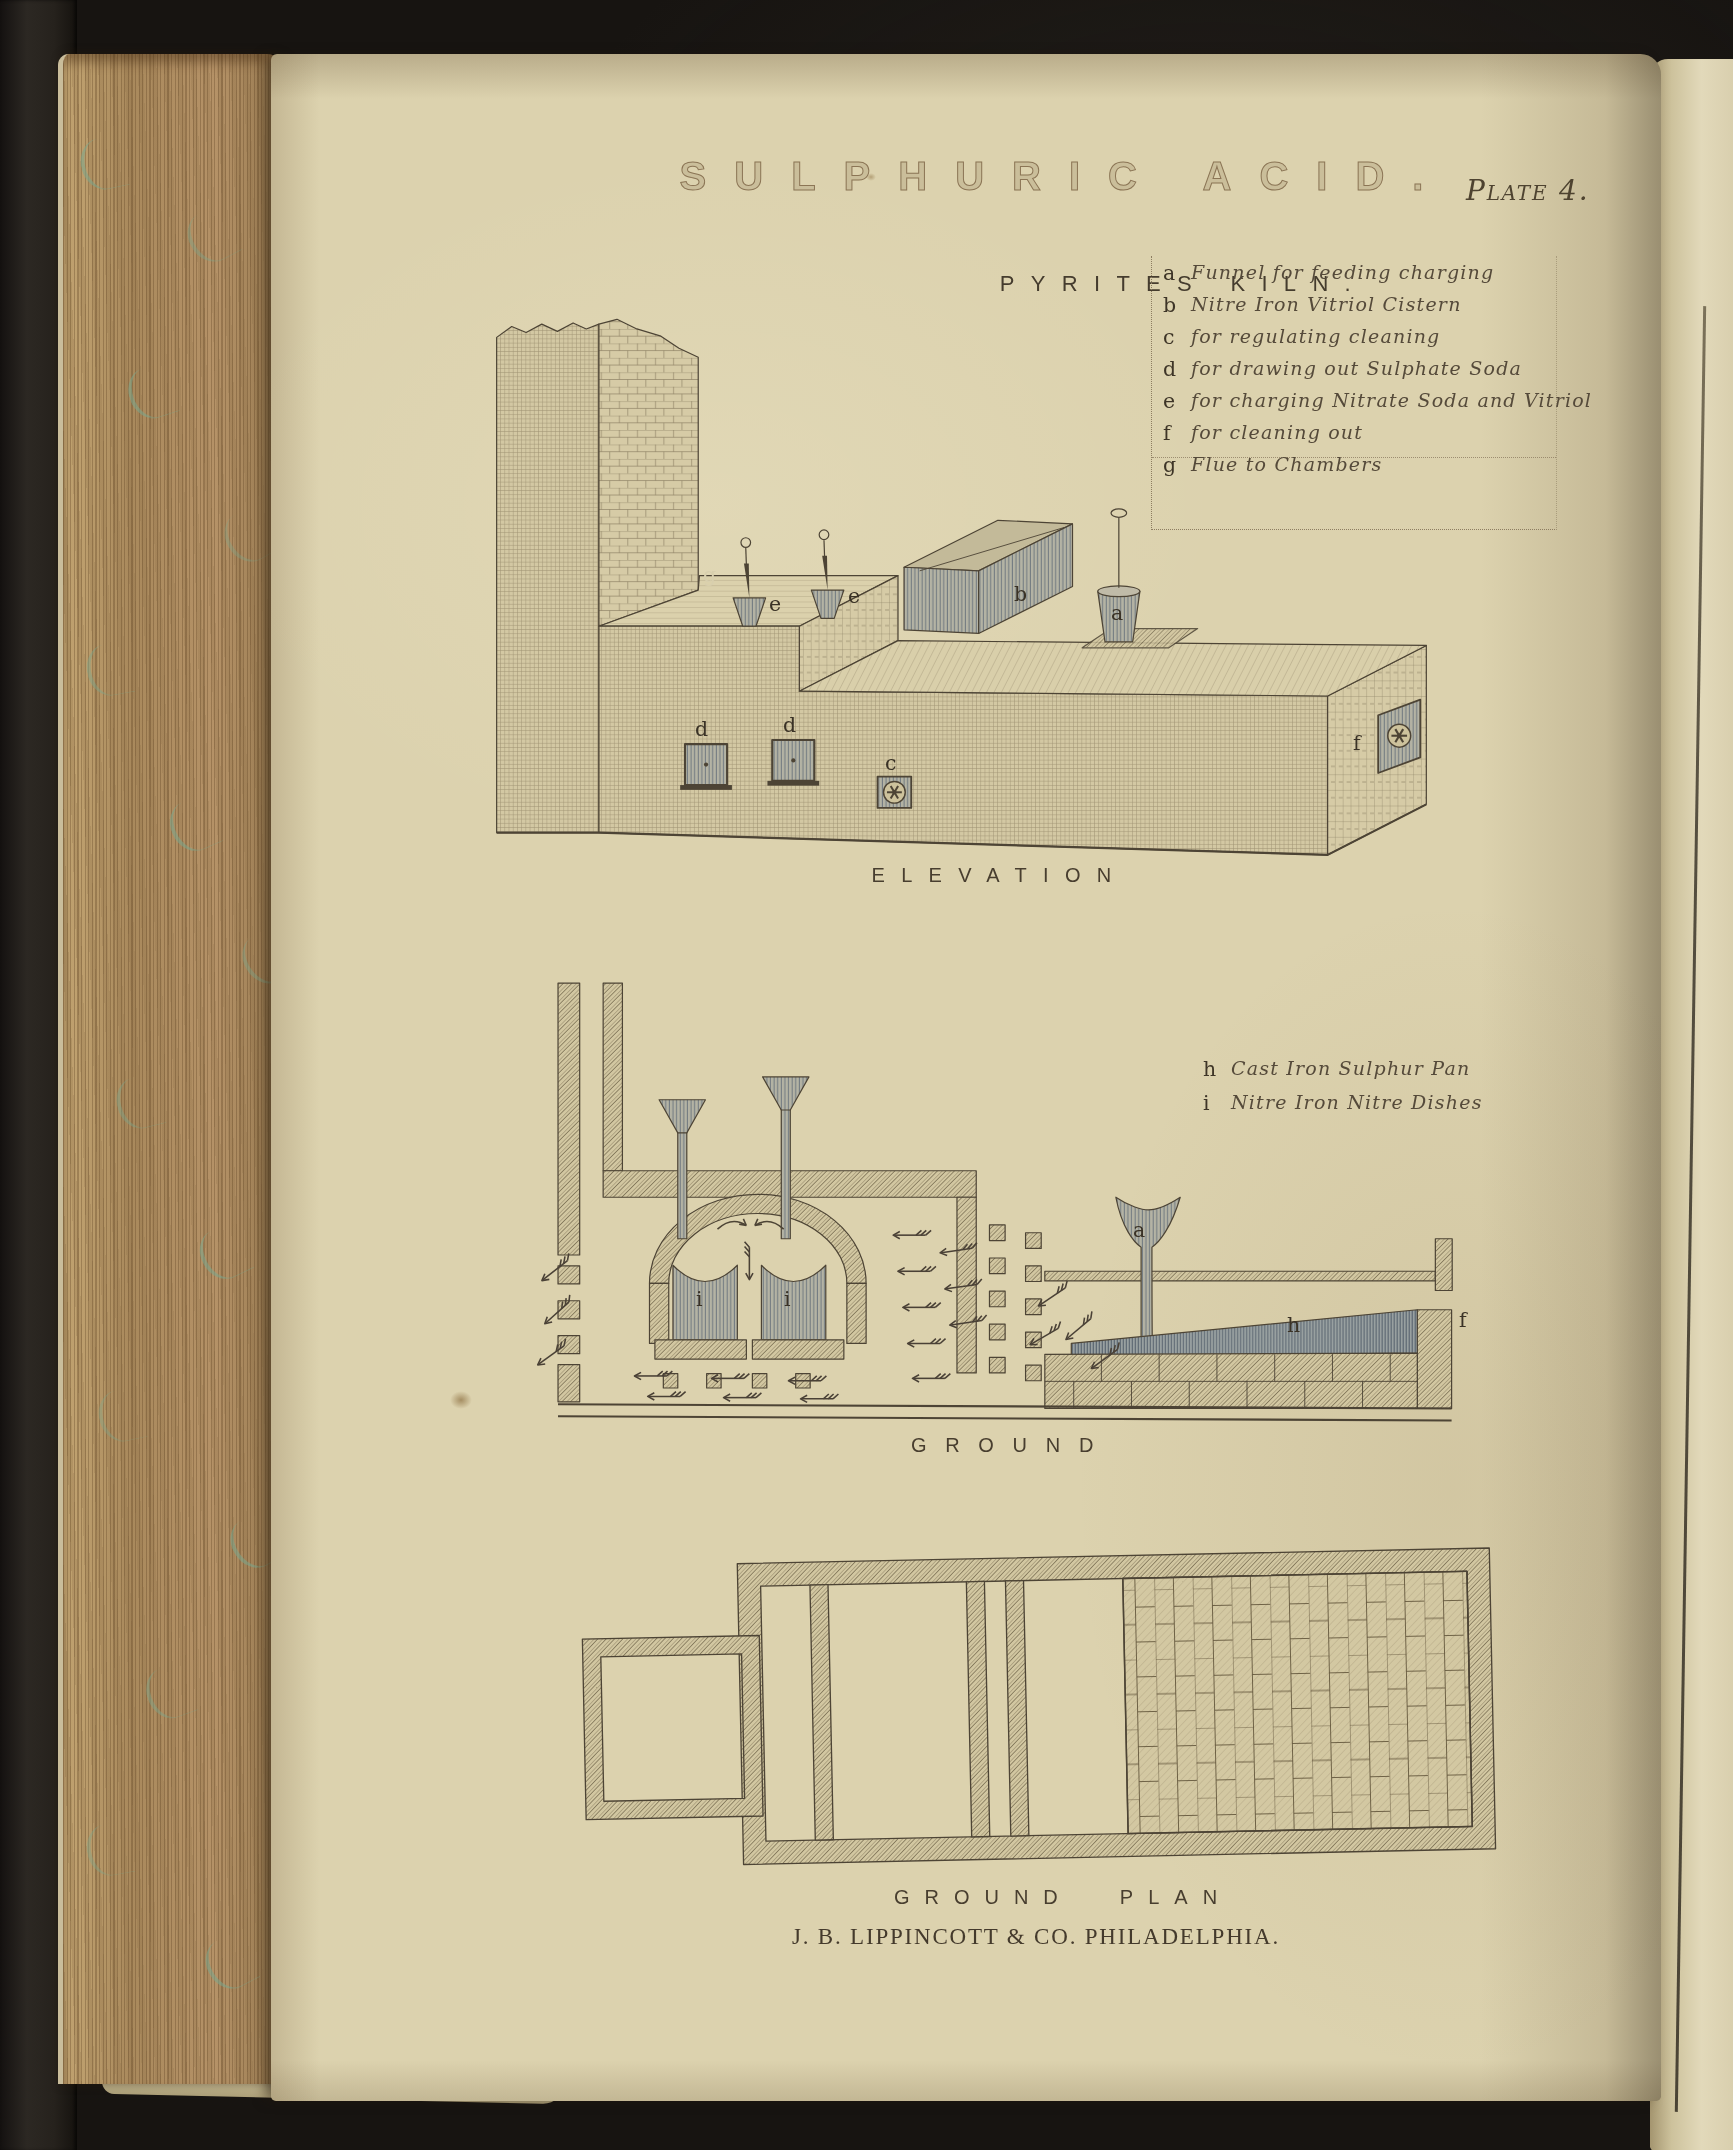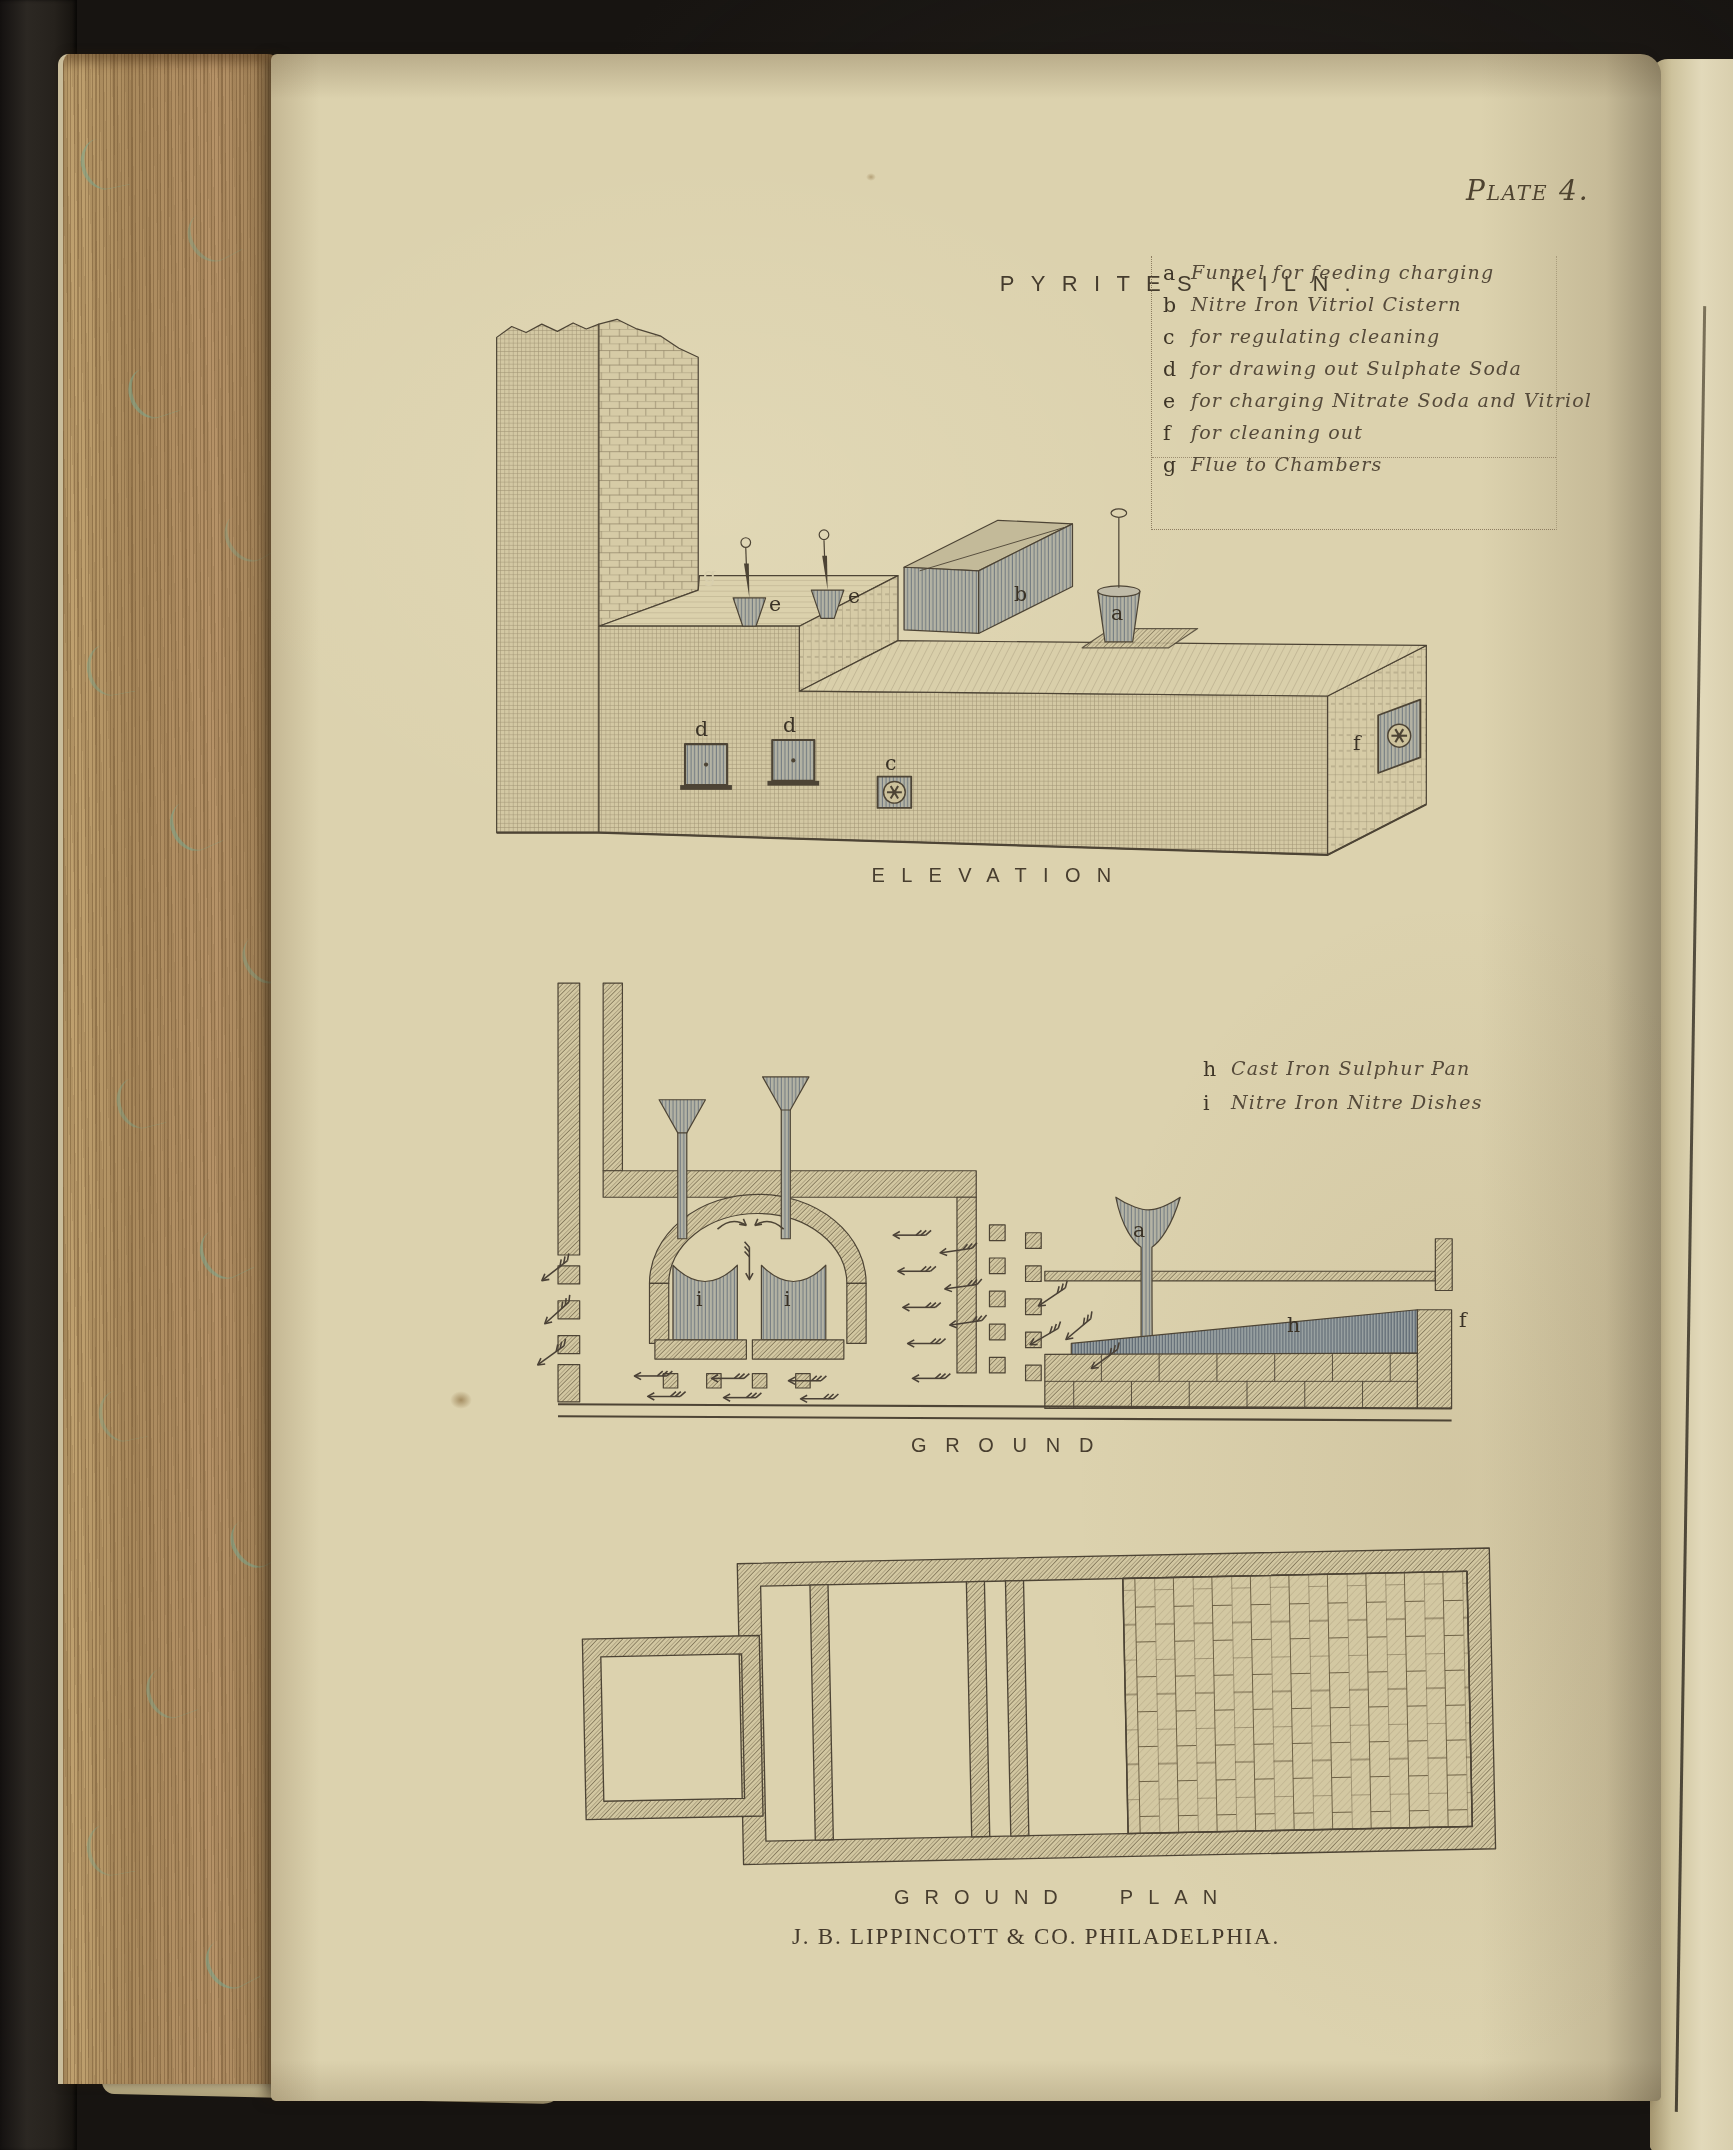--- a/index.html
+++ b/index.html
@@ -349,20 +349,21 @@
         <rect x="1160" y="2533" width="30" height="424" fill="url(#pDiag)"></rect>
         <rect x="1225" y="2533" width="30" height="424" fill="url(#pDiag)"></rect>
         <rect x="1420" y="2533" width="572" height="424" fill="url(#pDiag2)"></rect>
         <rect x="1420" y="2533" width="572" height="424" fill="url(#pJoints)" stroke-width="2.5"></rect>
       </g>
     </svg>
 
     <div class="stain s1"></div>
     <div class="stain s2"></div>
 
+    <div class="title">SULPHURIC ACID.</div>
     <div class="plate-no">Plate 4.</div>
     <div class="subtitle">PYRITES KILN.</div>
 
     <div class="legend-box">
       <div class="legend-rule"></div>
     </div>
     <div class="legend">
       <div class="lrow">
           <span class="lkey">a</span>
           <span class="ltxt">Funnel for feeding charging</span>

